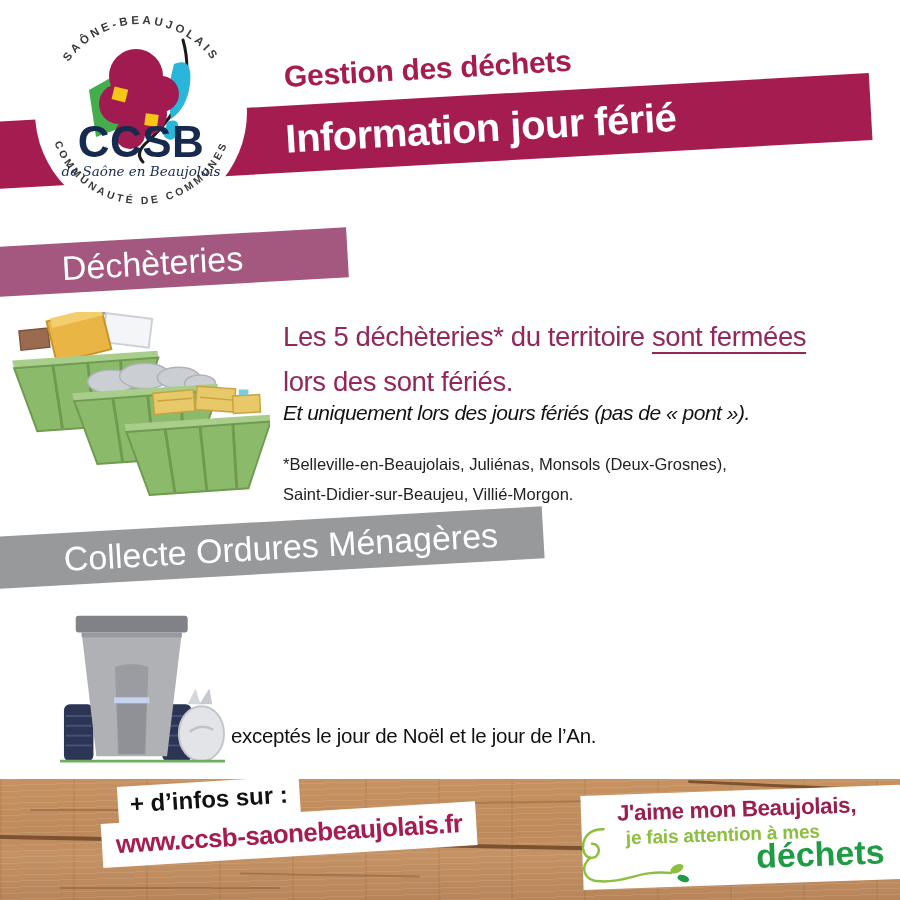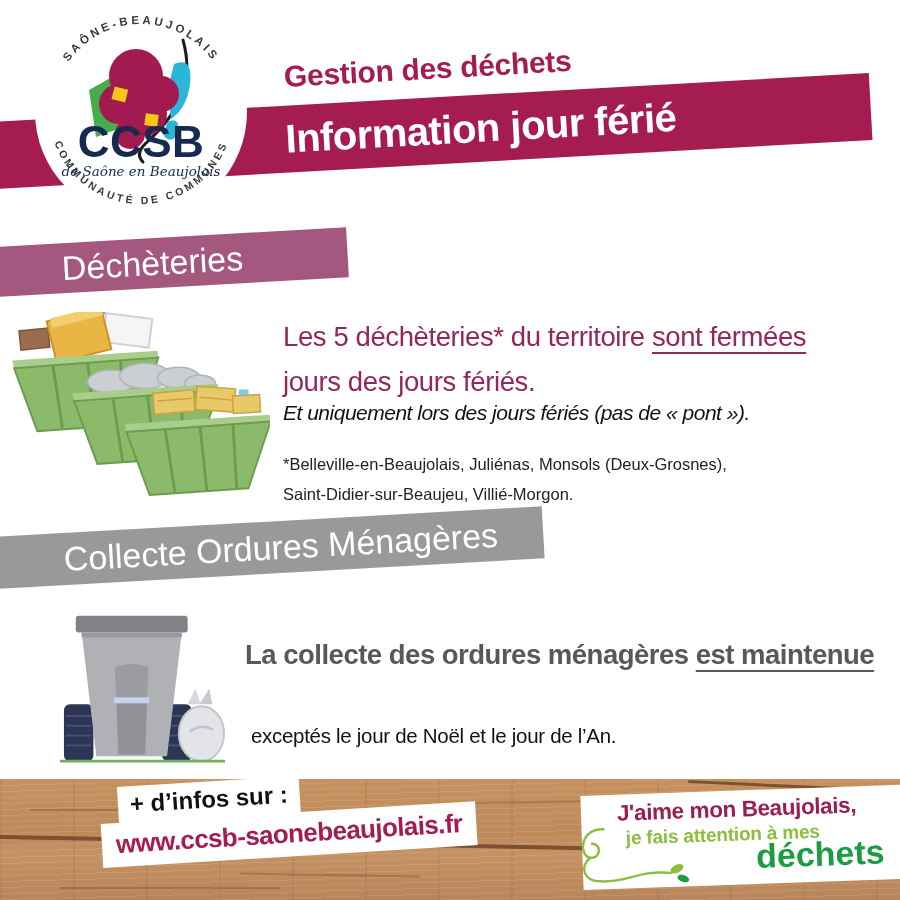--- a/index.html
+++ b/index.html
@@ -27,21 +27,21 @@
   
   .headline1{position:absolute;left:283px;top:314px;width:610px;color:#93265B;
              font-weight:normal;font-size:27.5px;line-height:45px;letter-spacing:-0.4px;}
   .u{text-decoration:underline;text-decoration-thickness:2px;text-underline-offset:6px;}
   .note-italic{position:absolute;left:283px;top:401px;width:620px;color:#111;
                font-style:italic;font-size:21px;letter-spacing:-0.5px;}
   .footnote{position:absolute;left:283px;top:449px;width:620px;color:#222;
             font-size:16.5px;line-height:30px;}
   .headline2{position:absolute;left:245px;top:630px;width:640px;color:#585858;
              font-weight:bold;font-size:27.5px;line-height:49px;letter-spacing:-0.5px;}
-  .note2{position:absolute;left:251px;top:724px;width:620px;color:#111;font-size:20.5px;letter-spacing:-0.3px;}
+  .note2{position:absolute;left:231px;top:724px;width:620px;color:#111;font-size:20.5px;letter-spacing:-0.3px;}
 
   .illu-bins{position:absolute;left:8px;top:312px;}
   .illu-bin{position:absolute;left:52px;top:606px;}
 
   
   .wood{position:absolute;left:0;top:779px;width:900px;height:121px;
     background:
       radial-gradient(ellipse 55px 12px at 625px 98px, rgba(84,50,20,0.40), rgba(84,50,20,0) 70%),
       radial-gradient(ellipse 35px 9px at 175px 28px, rgba(90,55,25,0.30), rgba(90,55,25,0) 70%),
       repeating-linear-gradient(178.5deg, rgba(255,245,230,0.10) 0 1px, rgba(0,0,0,0) 1px 6px),
@@ -154,21 +154,21 @@
       <polygon points="0,20 150,10 151,17 2,28" fill="#A9CE8C"></polygon>
       <polygon points="2,28 151,17 128,86 26,93" fill="#8CBA6B" stroke="#6E9B4F" stroke-width="2"></polygon>
       <line x1="42" y1="25" x2="52" y2="90" stroke="#6E9B4F" stroke-width="3"></line>
       <line x1="78" y1="22" x2="85" y2="88" stroke="#6E9B4F" stroke-width="3"></line>
       <line x1="112" y1="20" x2="116" y2="87" stroke="#6E9B4F" stroke-width="3"></line>
     </g>
   </svg>
 
   <div class="headline1">
     <div><span>Les 5 déchèteries* du territoire </span><span class="u">sont fermées</span></div>
-    <div>jours des jours fériés.</div>
+    <div>lors des sont fériés.</div>
   </div>
   <div class="note-italic">Et uniquement lors des jours fériés (pas de « pont »).</div>
   <div class="footnote">
     <div>*Belleville-en-Beaujolais, Juliénas, Monsols (Deux-Grosnes),</div>
     <div>Saint-Didier-sur-Beaujeu, Villié-Morgon.</div>
   </div>
 
   <div class="sec-banner sec-collecte">
     <div class="lbl">Collecte Ordures Ménagères</div>
   </div>
@@ -199,21 +199,20 @@
     <rect x="24" y="10" width="114" height="17" rx="3" fill="#808287"></rect>
     <polygon points="30,27 132,27 117,153 45,153" fill="#AFB1B5"></polygon>
     <rect x="30" y="27" width="102" height="5" fill="#97999E"></rect>
     <path d="M64,62 q17,-6 34,0 l-3,89 l-28,0 Z" fill="#9A9CA1"></path>
     <rect x="63" y="93" width="36" height="6" fill="#C3D4EC"></rect>
     <path d="M66,100 l30,0 l-2,51 l-26,0 Z" fill="#8F9196"></path>
     <line x1="8" y1="158" x2="176" y2="158" stroke="#6FAE5E" stroke-width="3"></line>
   </svg>
 
   <div class="headline2">
-    <div><span>La collecte des ordures ménagères </span><span class="u">est maintenue</span></div>
   </div>
   <div class="note2">exceptés le jour de Noël et le jour de l’An.</div>
 
   <div class="wood">
     <div class="seam seam1"></div>
     <div class="seam seam2"></div>
     <div class="seam seam3"></div>
     <div class="streak" style="left:30px;top:30px;width:140px;"></div>
     <div class="streak" style="left:240px;top:95px;width:180px;transform:rotate(1deg);"></div>
     <div class="streak" style="left:470px;top:22px;width:120px;transform:rotate(-1deg);"></div>

